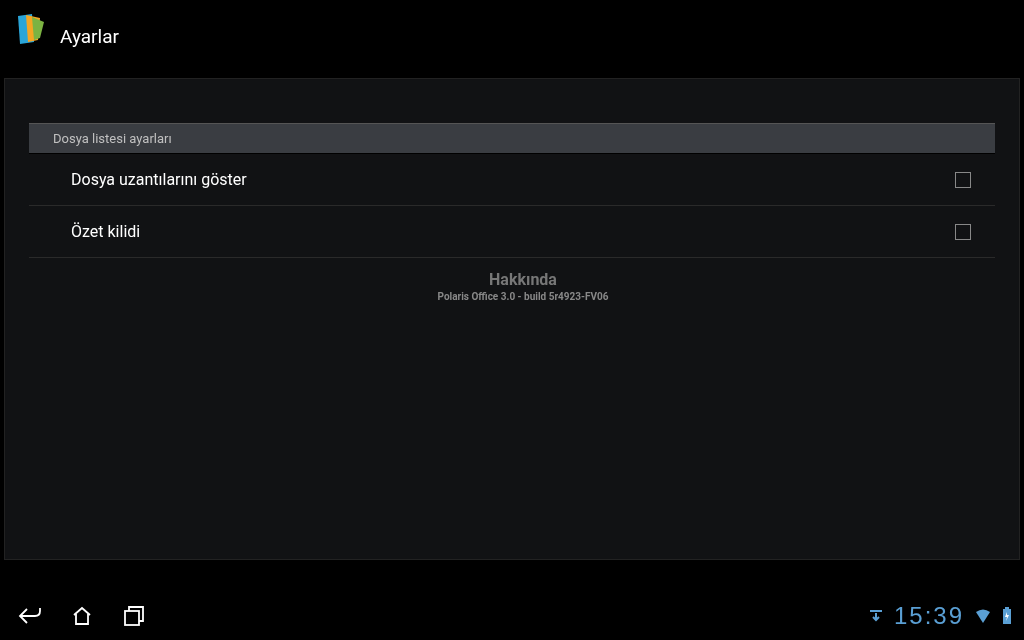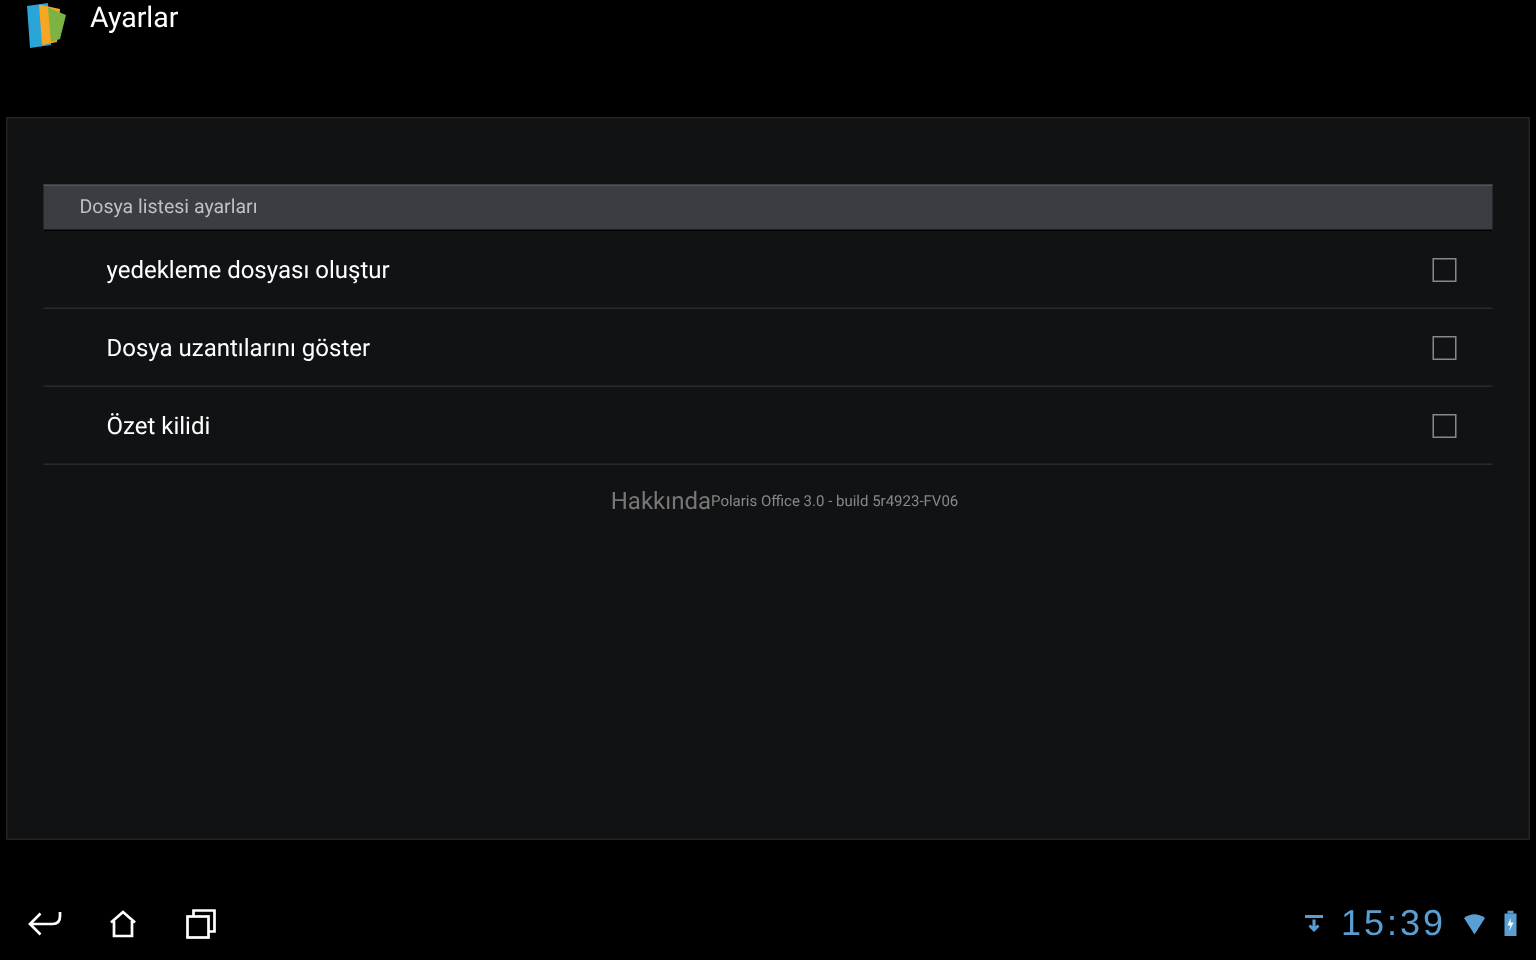--- a/index.html
+++ b/index.html
@@ -13,21 +13,21 @@
       height: 640px;
       background: #000;
       font-family: "Roboto", "Helvetica Neue", Arial, sans-serif;
       color: #fff;
       overflow: hidden;
       position: relative;
     }
     
     .header {
       display: flex;
-      align-items: flex-start;
+      align-items: flex-end;
       height: 48px;
       padding: 0 12px;
       background: #000;
     }
     
     .app-logo {
       width: 36px;
       height: 36px;
       margin-right: 12px;
       position: relative;
@@ -91,23 +91,24 @@
     }
     
     .setting-sublabel {
       font-size: 10px;
       color: #888;
       margin-top: 2px;
     }
     
     .about-row {
       display: flex;
-      flex-direction: row;
+      flex-direction: column;
       justify-content: center;
       padding: 12px 20px 18px 42px;
+      font-weight: bold;
     }
     
     .checkbox {
       width: 16px;
       height: 16px;
       border: 1px solid #888;
       background: transparent;
       margin-right: 4px;
     }
     
@@ -186,24 +187,20 @@
     </svg>
   </div>
   <div class="header-title">Ayarlar</div>
 </div>
 
 <div class="content-wrapper">
   <div class="settings-list">
 
     <div class="section-header">Dosya listesi ayarları</div>
 
-    <div class="setting-row">
-      <span class="setting-label">yedekleme dosyası oluştur</span>
-      <div class="checkbox"></div>
-    </div>
 
     <div class="setting-row">
       <span class="setting-label">Dosya uzantılarını göster</span>
       <div class="checkbox"></div>
     </div>
 
 
     <div class="setting-row">
       <span class="setting-label">Özet kilidi</span>
       <div class="checkbox"></div>

